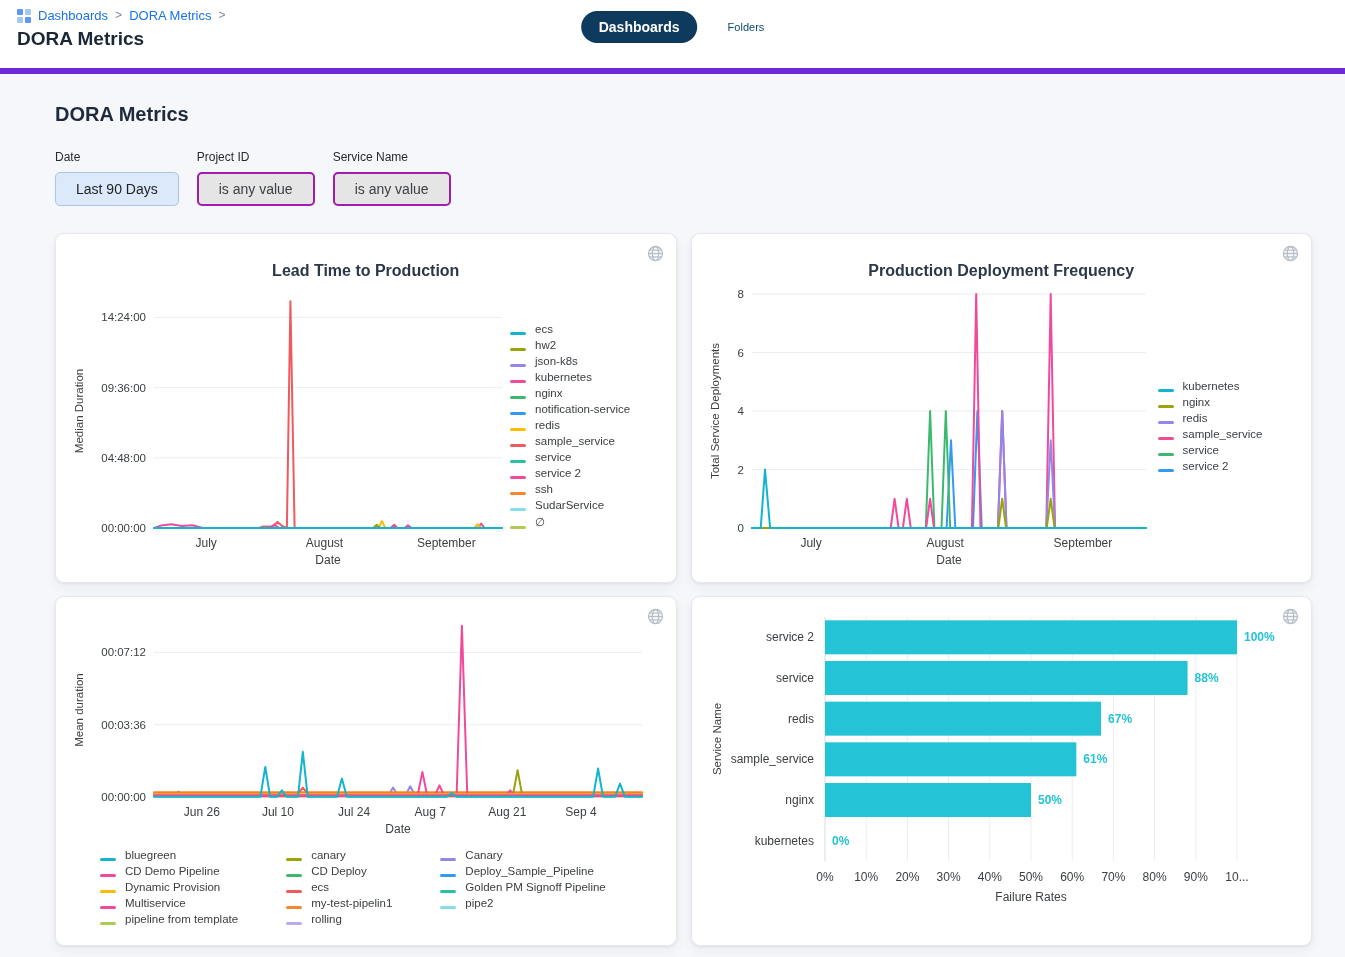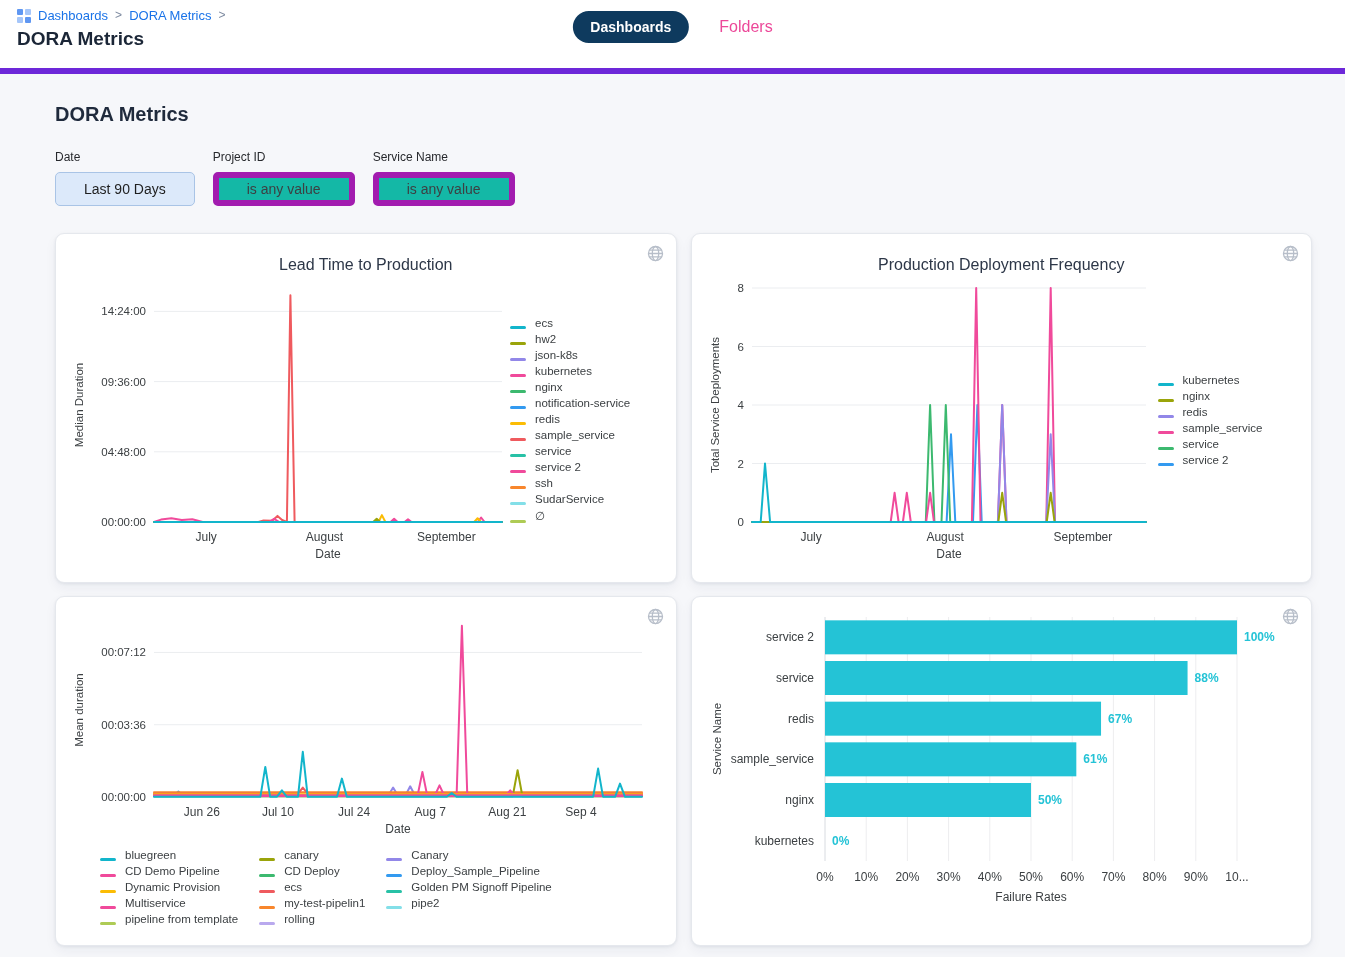--- a/index.html
+++ b/index.html
@@ -8,40 +8,40 @@
   svg text{font-family:"Liberation Sans",sans-serif}
 
   
   .app-header{background:#fff;border-bottom:6px solid #6d28d9;padding:8px 0 10px 17px;position:relative;height:74px}
   .breadcrumb{display:flex;align-items:center;gap:7px;font-size:13px;line-height:15px}
   .crumb-link{color:#1a73e8;cursor:pointer;text-decoration:none}
   .crumb-sep{color:#7d8aa0;font-size:12px}
   .header-title{font-size:19px;font-weight:700;color:#1b2637;margin-top:5px}
   .tabs{position:absolute;left:50%;top:11px;transform:translateX(-50%);display:flex;align-items:center;gap:30px}
   .tab-pill{background:#0e3a5e;color:#fff;border-radius:20px;padding:8px 18px;font-size:14px;font-weight:700;cursor:pointer}
-  .tab-link{color:#ec4899;font-size:16px;font-weight:500;cursor:pointer}
+  .tab-link{color:#0c4a6e;font-size:11px;font-weight:500;cursor:pointer}
 
   
   .content{padding:0 0 0 55px}
   .section-title{font-size:20px;font-weight:700;color:#1f2a3c;padding:29px 0 0;margin-bottom:24px}
   .filters{display:flex;gap:18px;margin-bottom:27px}
   .filter-label{font-size:12px;color:#27292d;margin-bottom:8px}
-  .filter-btn{height:34px;padding:0 28px;border-radius:5px;font-size:14px;display:inline-flex;align-items:center;justify-content:center;cursor:pointer;min-width:104px}
+  .filter-btn{height:34px;padding:0 20px;border-radius:5px;font-size:14px;display:inline-flex;align-items:center;justify-content:center;cursor:pointer;min-width:104px}
   .filter-btn.filled{background:#dcE9fa;border:1px solid #a9c4e6;color:#1f1f1f}
-  .filter-btn.outline{background:#14b8a6;border:6px solid #a21caf;color:#3c4043}
+  .filter-btn.outline{background:#e5e5e5;border:2px solid #a21caf;color:#3c4043}
 
   .grid{display:grid;grid-template-columns:1fr 1fr;gap:13px 14px;padding-right:33px}
   .card{background:#fff;border:1px solid #e5e8ed;border-radius:9px;box-shadow:0 1px 3px rgba(23,43,77,.07),0 5px 12px rgba(23,43,77,.05);padding:10px 14px 6px;position:relative;min-height:350px}
-  .card-title{text-align:center;font-size:16px;font-weight:400;color:#2d3748;margin:12px 0 0}
+  .card-title{text-align:center;font-size:16px;font-weight:700;color:#2d3748;margin:18px 0 0}
   .globe-btn{position:absolute;top:11px;right:12px;cursor:pointer;line-height:0}
   .card-body{display:flex;align-items:center}
   .legend-side{display:flex;flex-direction:column;gap:4px;padding-left:2px}
   .legend-item{display:flex;align-items:flex-end;gap:9px;font-size:11.5px;color:#3c4043;cursor:pointer;white-space:nowrap}
   .dash{width:16px;height:3px;border-radius:2px;flex:none}
-  .legend-grid{display:grid;grid-auto-flow:column;grid-template-rows:repeat(5,auto);gap:4px 21px;padding:8px 0 6px 30px;justify-content:start}
+  .legend-grid{display:grid;grid-auto-flow:column;grid-template-rows:repeat(5,auto);gap:4px 48px;padding:8px 0 6px 30px;justify-content:start}
 </style>
 </head>
 <body>
 
 <header class="app-header">
   <nav class="breadcrumb">
     <span style="line-height:0">
       <svg width="14" height="14" viewBox="0 0 14 14">
         <rect x="0" y="0" width="6" height="6" rx="1" fill="#5f97f2"></rect>
         <rect x="8" y="0" width="6" height="6" rx="1" fill="#a5c6fa"></rect>

